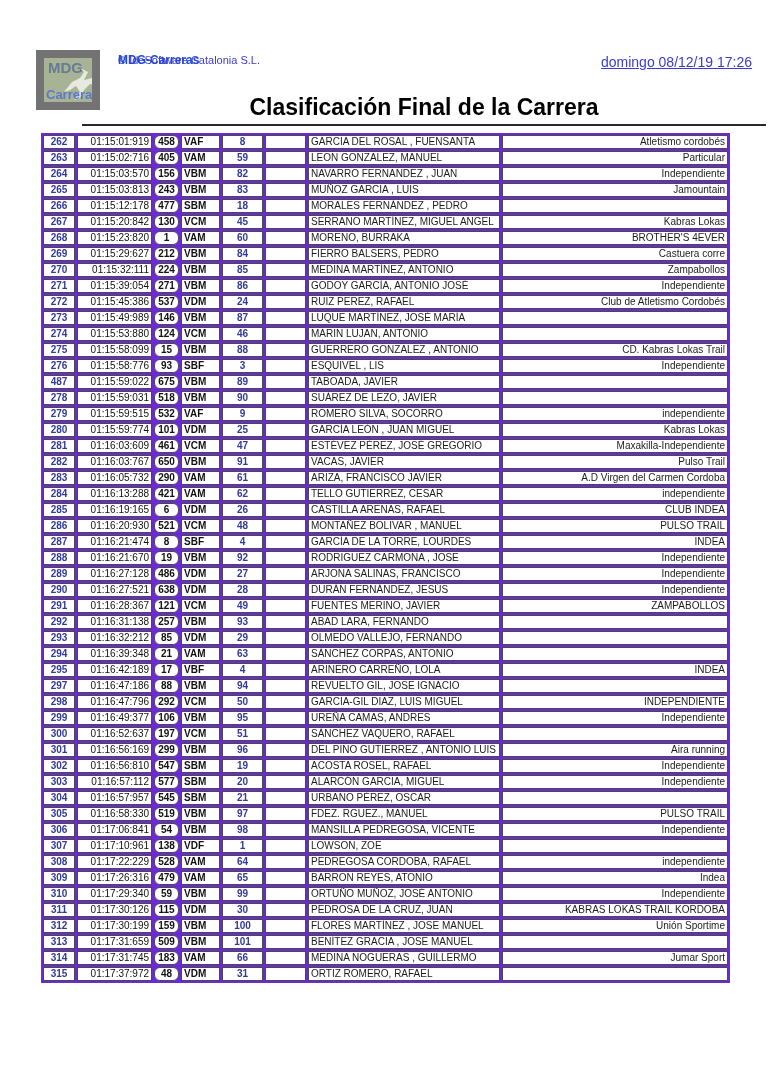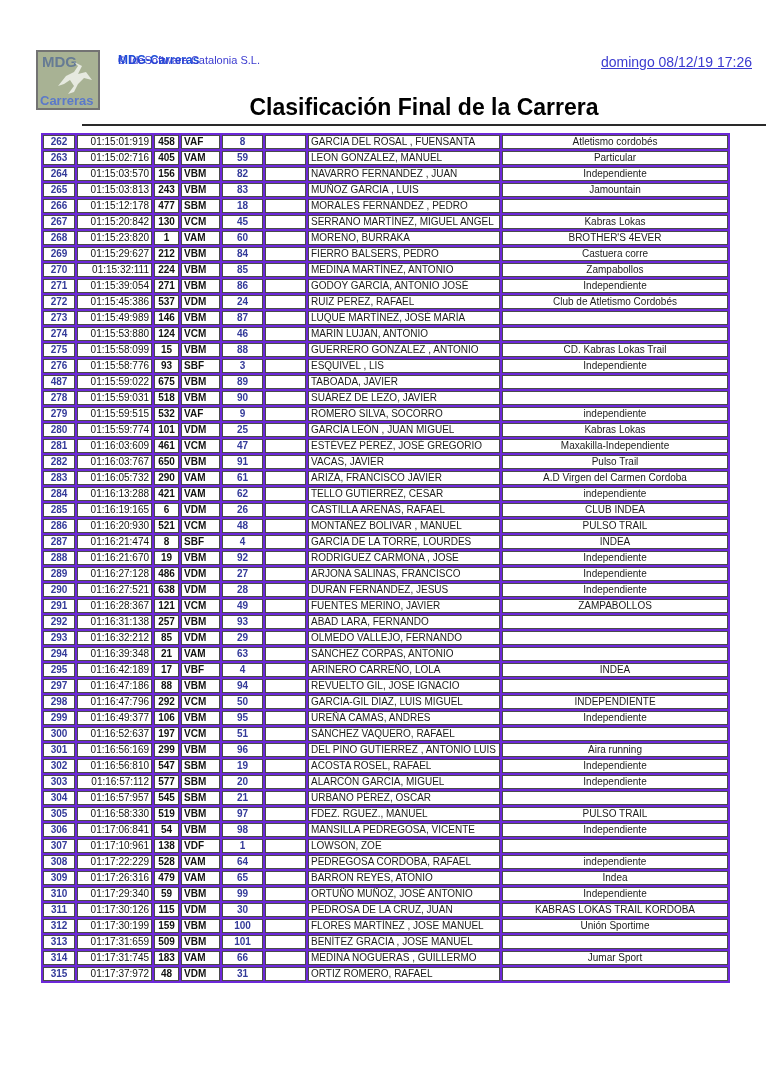--- a/index.html
+++ b/index.html
@@ -8,21 +8,21 @@
     background:#ffffff;
     font-family:"Liberation Sans", sans-serif;
     position:relative;
     overflow:hidden;
   }
   
   .logo{
     position:absolute;left:36px;top:50px;
     width:64px;height:60px;
     background:#a8b294;
-    border:2px solid #737373;
+    border:8px solid #737373;
     box-sizing:border-box;
     overflow:hidden;
   }
   .logo-top{
     position:absolute;left:4px;top:1px;
     font-size:15px;font-weight:bold;color:#667b94;
     letter-spacing:0px;
   }
   .logo-bottom{
     position:absolute;left:2px;bottom:0px;
@@ -69,26 +69,26 @@
     box-sizing:border-box;
     padding:0 2px;
     font-size:10px;
     white-space:nowrap;
     overflow:hidden;
     background:#fff;
     line-height:12px;
   }
   td.c-pos{ text-align:center;font-weight:bold;color:#333a99; }
   td.c-time{ text-align:right;font-weight:normal;color:#111; }
-  td.c-bib{ text-align:center;font-weight:bold;color:#111; }
+  td.c-bib{ text-align:center;font-weight:bold;color:#111;border-radius:6px; }
   td.c-cat{ text-align:left;font-weight:bold;color:#111; }
   td.c-catpos{ text-align:center;font-weight:bold;color:#333a99; }
   td.c-empty{}
   td.c-name{ text-align:left;color:#1c1c1c; }
-  td.c-club{ text-align:center;color:#1c1c1c; }
+  td.c-club{ text-align:right;color:#1c1c1c; }
 </style>
 </head>
 <body>
 
 <div class="logo">
   <span class="logo-top">MDG</span>
   <svg width="52" height="44" viewBox="0 0 52 44">
     <path d="M30 2 L34 6 L30 12 L22 16 L14 26 L20 24 L26 20 L30 26 L24 34 L30 32 L34 24 L40 18 L48 20 L42 12 L34 14 L38 6 Z" fill="#e9ece4" opacity="0.95"></path>
   </svg>
   <span class="logo-bottom">Carreras</span>

